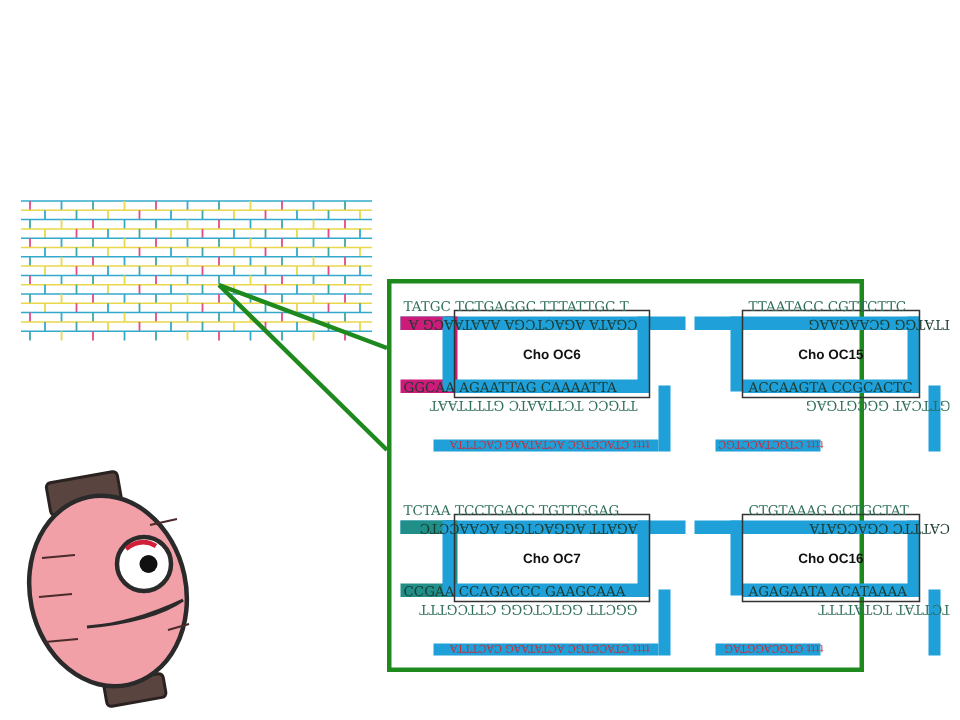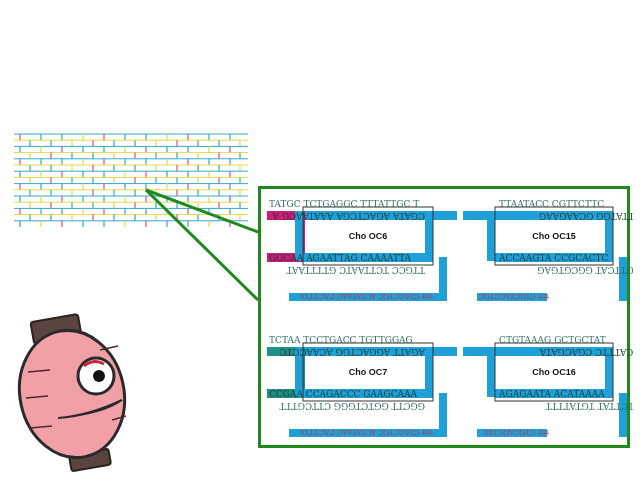--- a/index.html
+++ b/index.html
@@ -1,17 +1,17 @@
 <!DOCTYPE html>
 <html><head>
 <meta charset="utf-8">
 <style>
   html, body { margin:0; padding:0; background:#ffffff; }
   body { width:640px; height:480px; position:relative; overflow:hidden; font-family:"DejaVu Sans", sans-serif; }
-  .zoom-box { position:absolute; left:258px; top:186px; width:372px; height:262px; border:3px solid #1e8a1e; box-sizing:border-box; background:#fff; }
+  .zoom-box { position:absolute; left:258px; top:186px; width:318px; height:262px; border:3px solid #1e8a1e; box-sizing:border-box; background:#fff; }
   svg { position:absolute; left:0; top:0; }
 </style>
 </head>
 <body>
 
 <svg width="640" height="480">
 
   <g id="overview">
       <line x1="14" x2="248" y1="134" y2="134" stroke="#33a9cc" stroke-width="1"></line>
       <line x1="20" x2="20" y1="134" y2="140.2" stroke="#e04a8a" stroke-width="1.2"></line>

